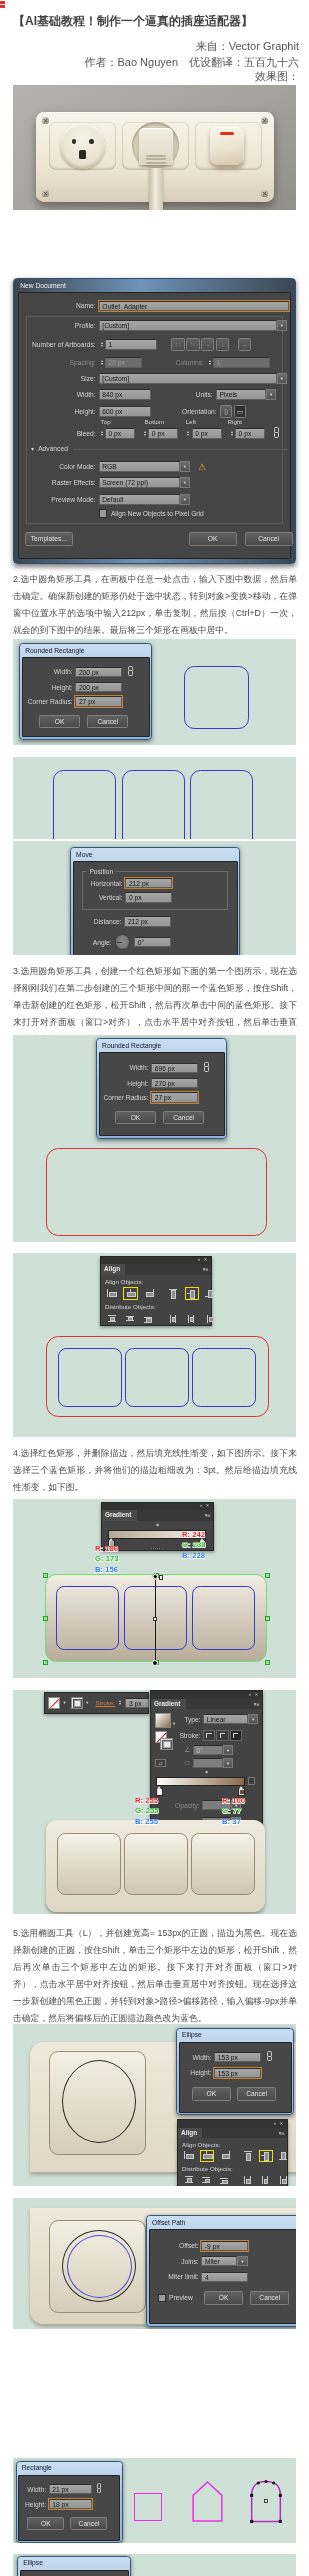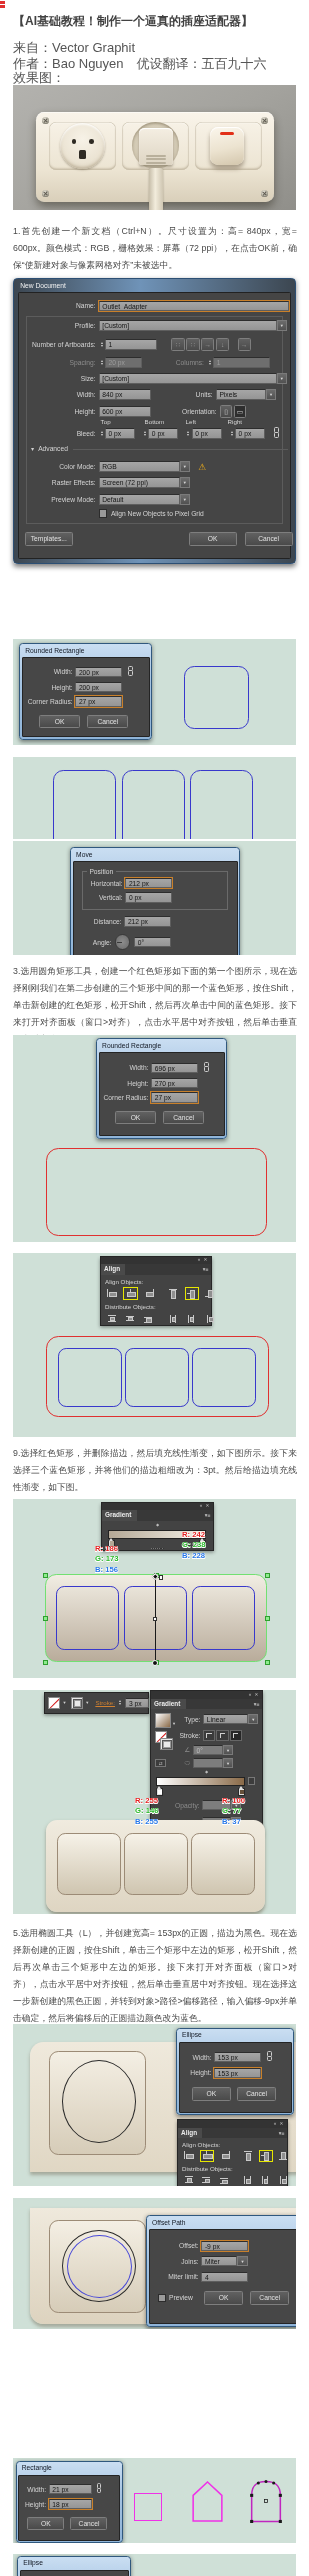--- a/index.html
+++ b/index.html
@@ -1,21 +1,21 @@
 <!DOCTYPE html>
 <html style="font-size:8.2px"><head>
 <meta charset="utf-8">
 <style>
   html,body{margin:0;padding:0;background:#fff;}
   #app{position:relative;width:309px;height:2659px;background:#ffffff;overflow:hidden;
        font-family:"Liberation Sans",sans-serif;color:#4a4a4a;}
   .abs{position:absolute;}
   
   .pg-title{position:absolute;left:13px;top:13.4px;width:286px;font-size:12px;font-weight:bold;color:#424242;}
-  .meta{position:absolute;left:13px;width:286px;font-size:13px;color:#555;}
+  .meta{position:absolute;left:13px;width:286px;font-size:11px;color:#555;text-align:right;}
   .para{position:absolute;left:13px;width:284px;font-size:8.8px;line-height:17px;color:#4a4a4a;text-align:justify;}
   .redmark{position:absolute;left:0;width:5.2px;height:3.6px;background:#e03030;}
   
   .hero{position:absolute;left:13px;top:85px;width:283px;height:125px;overflow:hidden;
         background:linear-gradient(150deg,#b3b2ae 0%,#a3a29d 55%,#908f8a 100%);}
   .plate{position:absolute;left:23px;top:27px;width:238px;height:90px;border-radius:8.2px;
          background:linear-gradient(180deg,#f9f4ea,#ece4d2 65%,#d9cfba);
          box-shadow:0 4.6px 8.2px rgba(40,35,22,.45), inset 0 0.5px 0 #fff;}
   .screw{position:absolute;width:7.2px;height:7.2px;border-radius:50%;
          background:radial-gradient(circle at 35% 30%,#e6e2d6,#94907f);box-shadow:inset 0 -0.5px 1px rgba(0,0,0,.4);}
@@ -131,21 +131,20 @@
       </div>
       <div class="sect" style="left:159px">
         <div class="switch" style="left:15px;top:5.2px">
           <div class="switchbar"></div>
         </div>
       </div>
     </div>
     <div class="cord" style="left:136px;top:83px;height:42px"></div>
   </div>
 
-  <div class="para" style="top:223px">1.首先创建一个新文档（Ctrl+N）。尺寸设置为：高= 840px，宽= 600px。颜色模式：RGB，栅格效果：屏幕（72 ppi），在点击OK前，确保“使新建对象与像素网格对齐”未被选中。</div>
 
   <div class="abs" style="left:13px;top:278px;width:283px;height:286px;border:0.5px solid #2c4f74;border-radius:4.1px;background:linear-gradient(90deg,#3c4650,#6f93b8 45%,#3c4650);box-shadow:0 2.1px 5.2px rgba(0,0,0,.5);padding:0;box-sizing:border-box;">
     <div style="height:13px;color:#f2f2f2;font-size:6.7px;padding:2.6px 0 0 6.2px;box-sizing:border-box;">New Document</div>
     <div class="abs" style="left:3.6px;top:13.4px;right:3.6px;bottom:3.6px;background:#454545;border:0.5px solid #222;border-radius:1.5px;">
       <div class="abs" style="left:7.2px;top:23px;right:7.2px;bottom:34px;border:0.5px solid #5c5c5c;"></div>
 
       <div class="frow abs" style="left:0;top:7.2px;width:100%">
         <span class="lbl" style="width:77px">Name:</span>
         <span class="fld foc" style="width:190px;margin-left:3.1px">Outlet_Adapter</span>
       </div>
@@ -257,20 +256,21 @@
       <div class="frow abs" style="left:80px;top:216px;">
         <span class="ckbox"></span>
         <span class="dklabel" style="margin-left:4.1px;font-size:6.7px">Align New Objects to Pixel Grid</span>
       </div>
       <div class="btn abs" style="left:6.2px;top:239px;width:48px">Templates...</div>
       <div class="btn abs" style="left:170px;top:239px;width:48px">OK</div>
       <div class="btn abs" style="left:226px;top:239px;width:48px">Cancel</div>
     </div>
   </div>
 
+  <div class="para" style="top:571px">2.选中圆角矩形工具，在画板中任意一处点击，输入下图中数据，然后单击确定。确保新创建的矩形仍处于选中状态，转到对象&gt;变换&gt;移动，在弹窗中位置水平的选项中输入212px，单击复制，然后按（Ctrl+D）一次，就会的到下图中的结果。最后将三个矩形在画板中居中。</div>
 
   <div class="mint" style="top:639px;height:106px">
     <div class="aero" style="left:6.2px;top:4.1px;width:128px;">
       <div class="tbar">Rounded Rectangle</div>
       <div class="body" style="height:78px;">
         <div class="frow" style="margin:7.2px 0 0 0">
           <span class="lbl" style="width:50px">Width:</span>
           <span class="fld" style="width:47px;margin-left:2.6px">200 px</span>
           <span class="chain" style="margin-left:5.2px">
               <i></i>
@@ -428,21 +428,21 @@
             <b style="left:5.2px;top:3.6px;width:2.6px;height:3.1px"></b>
           </span>
       </div>
     </div>
     <div class="shape" style="left:33px;top:83px;width:223px;height:81px;border:1px solid #e03030;border-radius:12.4px"></div>
     <div class="shape" style="left:45px;top:95px;width:64px;height:59px;border:1px solid #3838cc;border-radius:8.2px"></div>
     <div class="shape" style="left:112px;top:95px;width:64px;height:59px;border:1px solid #3838cc;border-radius:8.2px"></div>
     <div class="shape" style="left:179px;top:95px;width:64px;height:59px;border:1px solid #3838cc;border-radius:8.2px"></div>
   </div>
 
-  <div class="para" style="top:1445px">9.选择红色矩形，并删除描边，然后填充线性渐变，如下图所示。接下来选择三个蓝色矩形，并将他们的描边粗细改为：3pt。然后给描边填充线性渐变，如下图。</div>
+  <div class="para" style="top:1445px">4.选择红色矩形，并删除描边，然后填充线性渐变，如下图所示。接下来选择三个蓝色矩形，并将他们的描边粗细改为：3pt。然后给描边填充线性渐变，如下图。</div>
 
   <div class="mint" style="top:1499px;height:179px">
     <div class="dkpanel" style="left:88px;top:2.6px;width:111px;height:47px">
       <div class="dkhead"><span>«</span> <span>✕</span></div>
       <div class="dktabs">
           <span class="dktab">Gradient</span>
           <span class="dkmenu">▾≡</span>
         </div>
       <div style="text-align:center;color:#bdbdbd;font-size:4.1px;margin-top:1.5px">◆</div>
       <div class="gbar" style="left:6.2px;top:27px;width:96px;background:linear-gradient(90deg,#b4a896,#f4f0e6)"></div>
@@ -547,21 +547,21 @@
       </div>
       <div class="frow" style="position:absolute;left:19.6px;top:126px">
         <span class="lbl dim" style="width:29px">Location:</span>
         <span class="fld empty" style="width:29px;margin-left:2.6px"></span>
         <span class="ddw">▼</span>
       </div>
       <div class="grip"></div>
     </div>
     <div class="rgb" style="left:122px;top:106px;z-index:5">
       <div class="r">R: 255</div>
-        <div class="g">G: 146</div>
+        <div class="g">G: 255</div>
         <div class="b">B: 255</div>
     </div>
     <div class="rgb" style="left:209px;top:106px;z-index:5">
       <div class="r">R: 100</div>
         <div class="g">G: 77</div>
         <div class="b">B: 37</div>
     </div>
     <div class="shape" style="left:33px;top:130px;width:219px;height:92px;border-radius:11.3px;background:linear-gradient(180deg,#f0ebdf,#ded5c2);box-shadow:0 2.1px 3.6px rgba(100,88,66,.5)"></div>
     <div class="shape" style="left:44px;top:143px;width:64px;height:62px;border:1.5px solid #9c8b76;border-radius:8.2px;background:linear-gradient(180deg,#f6f2e8,#cfc5b0)"></div>
     <div class="shape" style="left:111px;top:143px;width:64px;height:62px;border:1.5px solid #9c8b76;border-radius:8.2px;background:linear-gradient(180deg,#f6f2e8,#cfc5b0)"></div>

